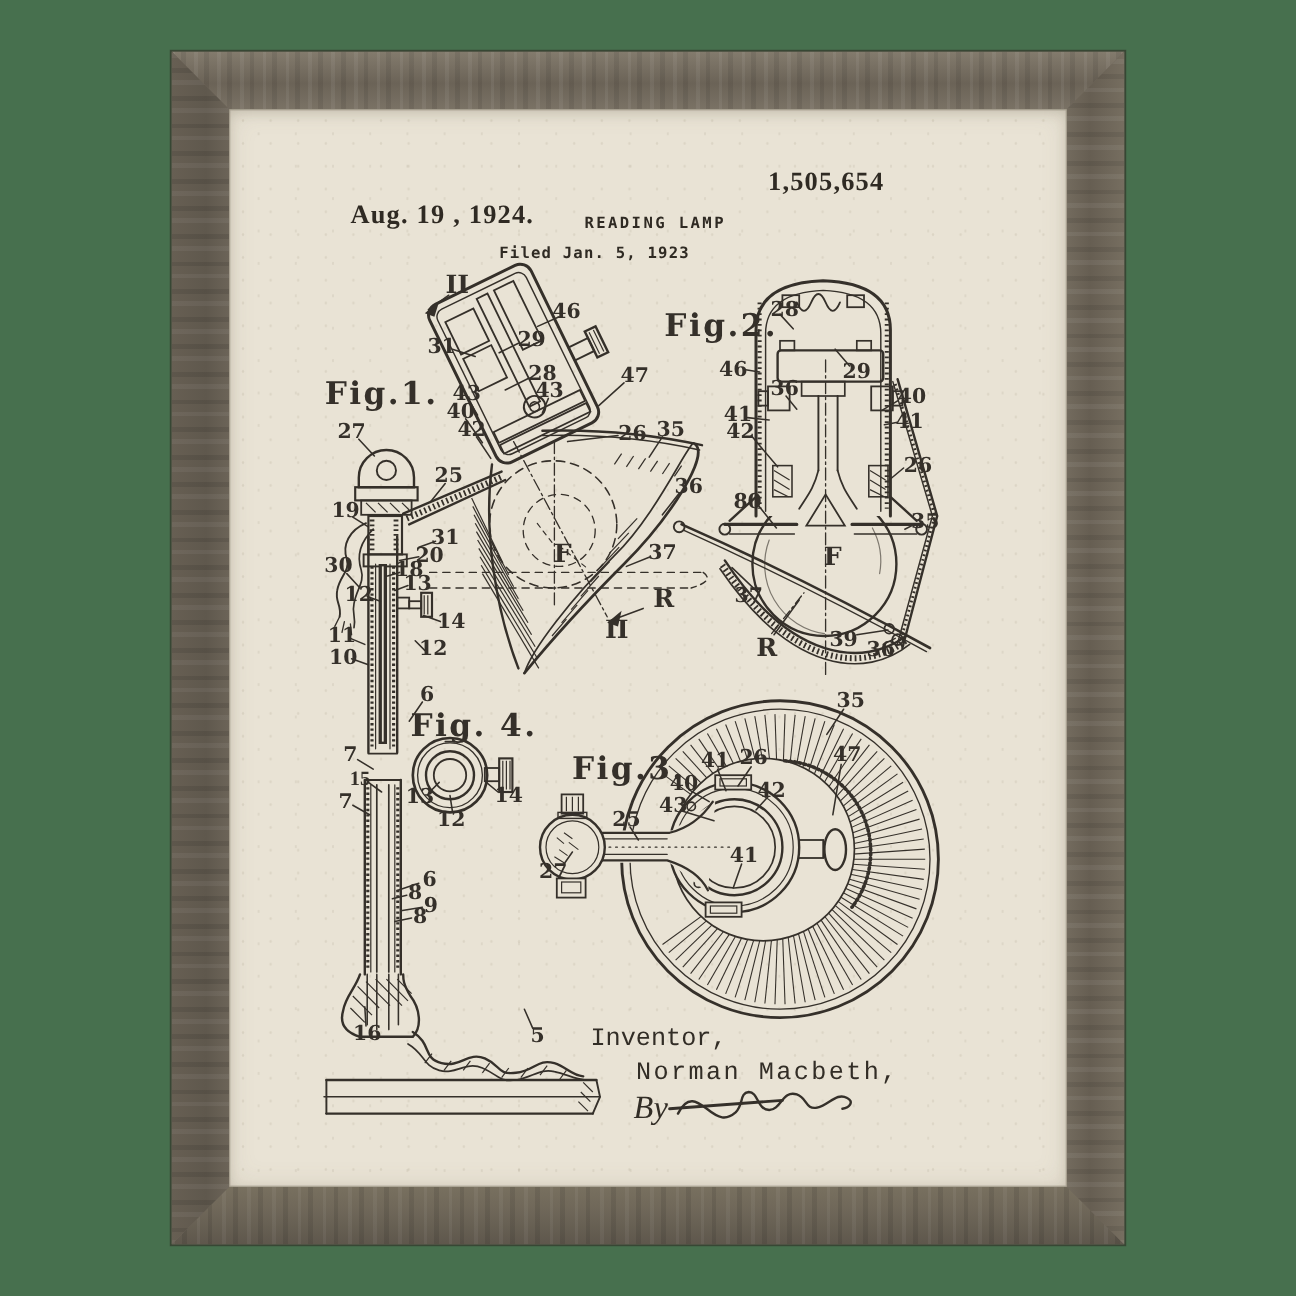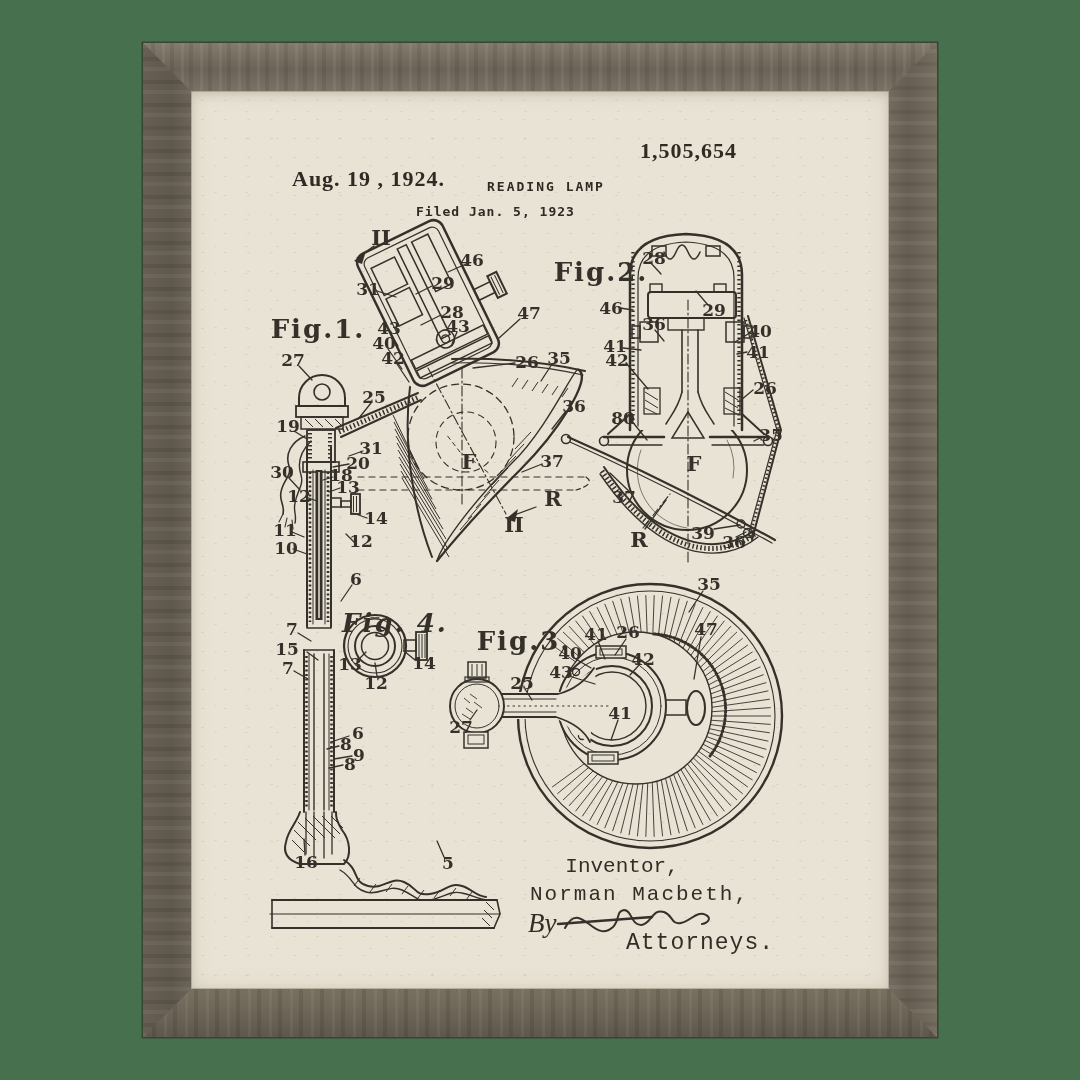--- a/index.html
+++ b/index.html
@@ -38,21 +38,21 @@
   .lbl.ref{font:700 17px "DejaVu Serif",serif;}
   .lbl.mark{font:600 21px "DejaVu Serif",serif;}
   .lbl.fig{font:700 26px "DejaVu Serif",serif;letter-spacing:2px;}
   .htxt{position:absolute;color:#2f2a23;white-space:nowrap;}
   #h-date{left:292px;top:138px;font:700 22px "Liberation Serif",serif;letter-spacing:1px;margin-top:28px;}
   #h-num{left:640px;top:138px;width:132px;text-align:left;font:700 22px "Liberation Serif",serif;letter-spacing:1px;}
   #h-name{left:416px;top:154px;width:260px;text-align:center;font:700 15px "DejaVu Sans Mono",monospace;letter-spacing:1px;}
   #h-title{left:416px;top:179px;width:260px;text-align:center;font:700 13px "DejaVu Sans Mono",monospace;letter-spacing:2px;}
   #h-filed{left:416px;top:204px;width:260px;font:700 13px "DejaVu Sans Mono",monospace;letter-spacing:1px;}
   .ftxt{position:absolute;color:#322d26;white-space:nowrap;}
-  #f-inventor{left:492px;top:855px;width:260px;text-align:center;font:400 21px "Liberation Mono",monospace;}
+  #f-inventor{left:492px;top:855px;width:260px;text-align:left;font:400 21px "Liberation Mono",monospace;}
   #f-name{left:530px;top:883px;width:260px;font:400 21px "Liberation Mono",monospace;letter-spacing:2px;}
   #f-by{left:528px;top:908px;font:italic 400 27px "Liberation Serif",serif;}
   #f-attorneys{left:580px;top:930px;width:240px;text-align:center;font:400 23px "Liberation Mono",monospace;letter-spacing:1px;}
   
   svg .s{stroke:#35302a;fill:none;stroke-linecap:round;}
   svg .fillp{fill:#e9e3d5;}
   svg .leader{stroke:#35302a;stroke-width:1.3;fill:none;stroke-linecap:round;}
   svg .ray{stroke:#35302a;stroke-width:0.9;}
   svg .hatch{stroke:#35302a;fill:none;stroke-linecap:butt;}
 </style>
@@ -438,27 +438,26 @@
   </svg>
 
   <div class="htxt" id="h-date">Aug. 19 , 1924.</div>
   <div class="htxt" id="h-num">1,505,654</div>
   <div class="htxt" id="h-title">READING LAMP</div>
   <div class="htxt" id="h-filed">Filed Jan. 5, 1923</div>
 
   <div class="ftxt" id="f-inventor">Inventor,</div>
   <div class="ftxt" id="f-name">Norman Macbeth,</div>
   <div class="ftxt" id="f-by">By</div>
-  <div class="ftxt" id="f-attorneys">Attorneys.</div>
 
   <div id="labels">
       <span class="lbl fig" style="left: 318px; top: 329px;">Fig.1.</span>
       <span class="lbl fig" style="left: 601px; top: 272px;">Fig.2.</span>
       <span class="lbl fig" style="left: 503px; top: 641px; margin-left: 21px;">Fig.3.</span>
-      <span class="lbl fig" style="left: 395px; top: 623px; font-style: italic;">Fig. 4.</span>
+      <span class="lbl fig" style="left: 395px; top: 605px;">Fig. 4.</span>
       <span class="lbl mark" style="left: 381px; top: 237px;">II</span>
       <span class="lbl mark" style="left: 514px; top: 524px;">II</span>
       <span class="lbl mark" style="left: 469px; top: 461px;">F</span>
       <span class="lbl mark" style="left: 553px; top: 498px;">R</span>
       <span class="lbl mark" style="left: 694px; top: 463px;">F</span>
       <span class="lbl mark" style="left: 639px; top: 539px;">R</span>
       <span class="lbl ref" style="left: 472px; top: 260px;">46</span>
       <span class="lbl ref" style="left: 368px; top: 289px;">31</span>
       <span class="lbl ref" style="left: 443px; top: 283px;">29</span>
       <span class="lbl ref" style="left: 452px; top: 312px;">28</span>
@@ -479,21 +478,21 @@
       <span class="lbl ref" style="left: 341px; top: 475px;">18</span>
       <span class="lbl ref" style="left: 348px; top: 487px;">13</span>
       <span class="lbl ref" style="left: 299px; top: 496px;">12</span>
       <span class="lbl ref" style="left: 552px; top: 461px;">37</span>
       <span class="lbl ref" style="left: 376px; top: 518px;">14</span>
       <span class="lbl ref" style="left: 285px; top: 530px;">11</span>
       <span class="lbl ref" style="left: 361px; top: 541px;">12</span>
       <span class="lbl ref" style="left: 286px; top: 548px;">10</span>
       <span class="lbl ref" style="left: 356px; top: 579px;">6</span>
       <span class="lbl ref" style="left: 292px; top: 629px;">7</span>
-      <span class="lbl ref" style="left: 287px; top: 649px;">15</span>
+      <span class="lbl ref" style="left: 300px; top: 649px; font-family: Liberation Serif, serif;">15</span>
       <span class="lbl ref" style="left: 288px; top: 668px;">7</span>
       <span class="lbl ref" style="left: 358px; top: 733px;">6</span>
       <span class="lbl ref" style="left: 346px; top: 744px;">8</span>
       <span class="lbl ref" style="left: 359px; top: 755px;">9</span>
       <span class="lbl ref" style="left: 350px; top: 764px;">8</span>
       <span class="lbl ref" style="left: 306px; top: 862px;">16</span>
       <span class="lbl ref" style="left: 448px; top: 863px;">5</span>
       <span class="lbl ref" style="left: 654px; top: 258px;">28</span>
       <span class="lbl ref" style="left: 714px; top: 310px;">29</span>
       <span class="lbl ref" style="left: 611px; top: 308px;">46</span>

